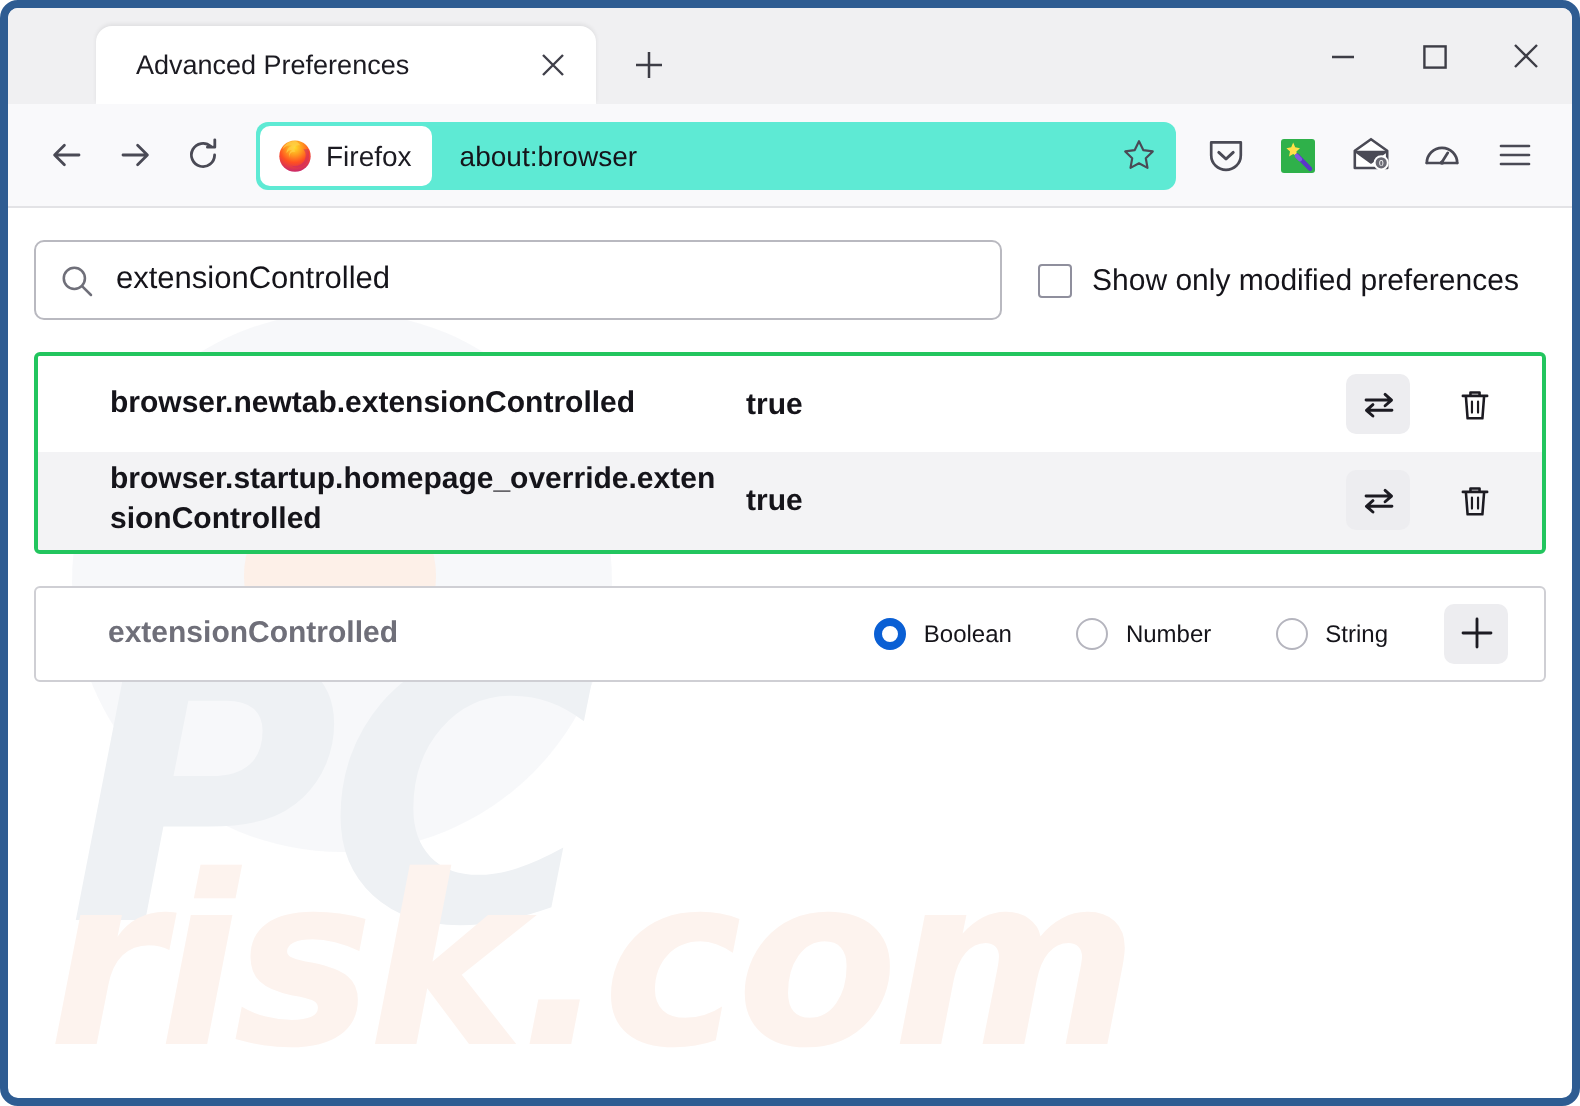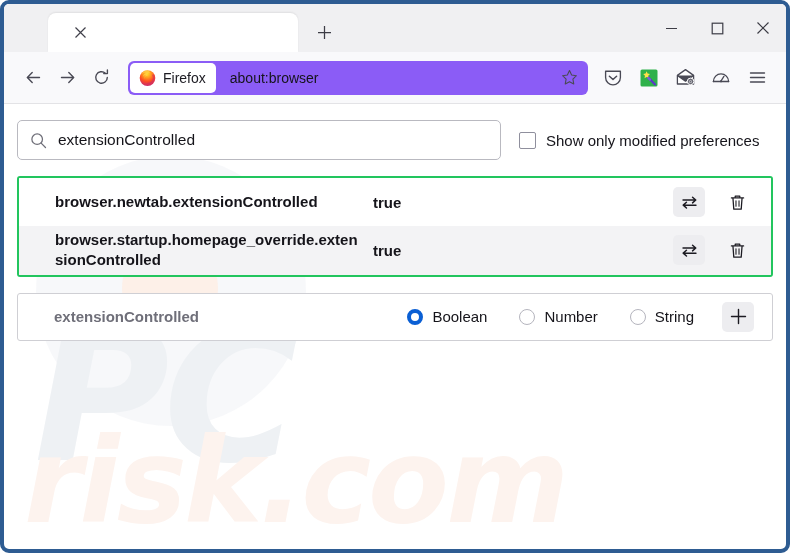--- a/index.html
+++ b/index.html
@@ -160,21 +160,21 @@
   .navbtn {
     width: 34px; height: 34px;
     display: flex; align-items: center; justify-content: center;
     border-radius: 5px;
     flex: 0 0 auto;
   }
   .urlbar {
     flex: 1;
     height: 34px;
     margin: 0 8px 0 10px;
-    background: #8b5cf6;
+    background: #5eead4;
     border-radius: 6px;
     display: flex;
     align-items: center;
     padding-right: 4px;
     box-sizing: border-box;
     min-width: 0;
   }
   .brand-chip {
     height: 30px;
     margin: 0 0 0 2px;
@@ -353,21 +353,21 @@
     border: 1.5px solid #b5b5be;
     background: #ffffff;
     box-sizing: border-box;
     flex: 0 0 auto;
   }
   .radio.sel {
     border: 4.5px solid #0a5fd4;
     background: #ffffff;
   }
   .radio-label {
-    font-size: 15px;
+    font-size: 12px;
     color: #15141a;
   }
   .addbtn {
     width: 32px; height: 30px;
     background: #ededf0;
     border-radius: 5px;
     display: flex; align-items: center; justify-content: center;
     flex: 0 0 auto;
   }
   svg { display: block; }
@@ -380,20 +380,21 @@
   <div class="watermark">
     <div class="wm-circle"></div>
     <div class="wm-dot"></div>
     <div class="wm-pc">PC</div>
     <div class="wm-risk">risk.com</div>
   </div>
 
   <div class="tabstrip">
 
     <div class="tab">
+      <span class="tab-title">Advanced Preferences</span>
       <span class="tab-close">
         <svg width="13" height="13" viewBox="0 0 13 13">
           <path d="M1.5 1.5 L11.5 11.5 M11.5 1.5 L1.5 11.5" stroke="#40404a" stroke-width="1.2" fill="none"></path>
         </svg>
       </span>
     </div>
 
     <div class="newtab-btn">
       <svg width="15" height="15" viewBox="0 0 15 15">
         <path d="M7.5 1 V14 M1 7.5 H14" stroke="#3d3d46" stroke-width="1.25" fill="none"></path>

